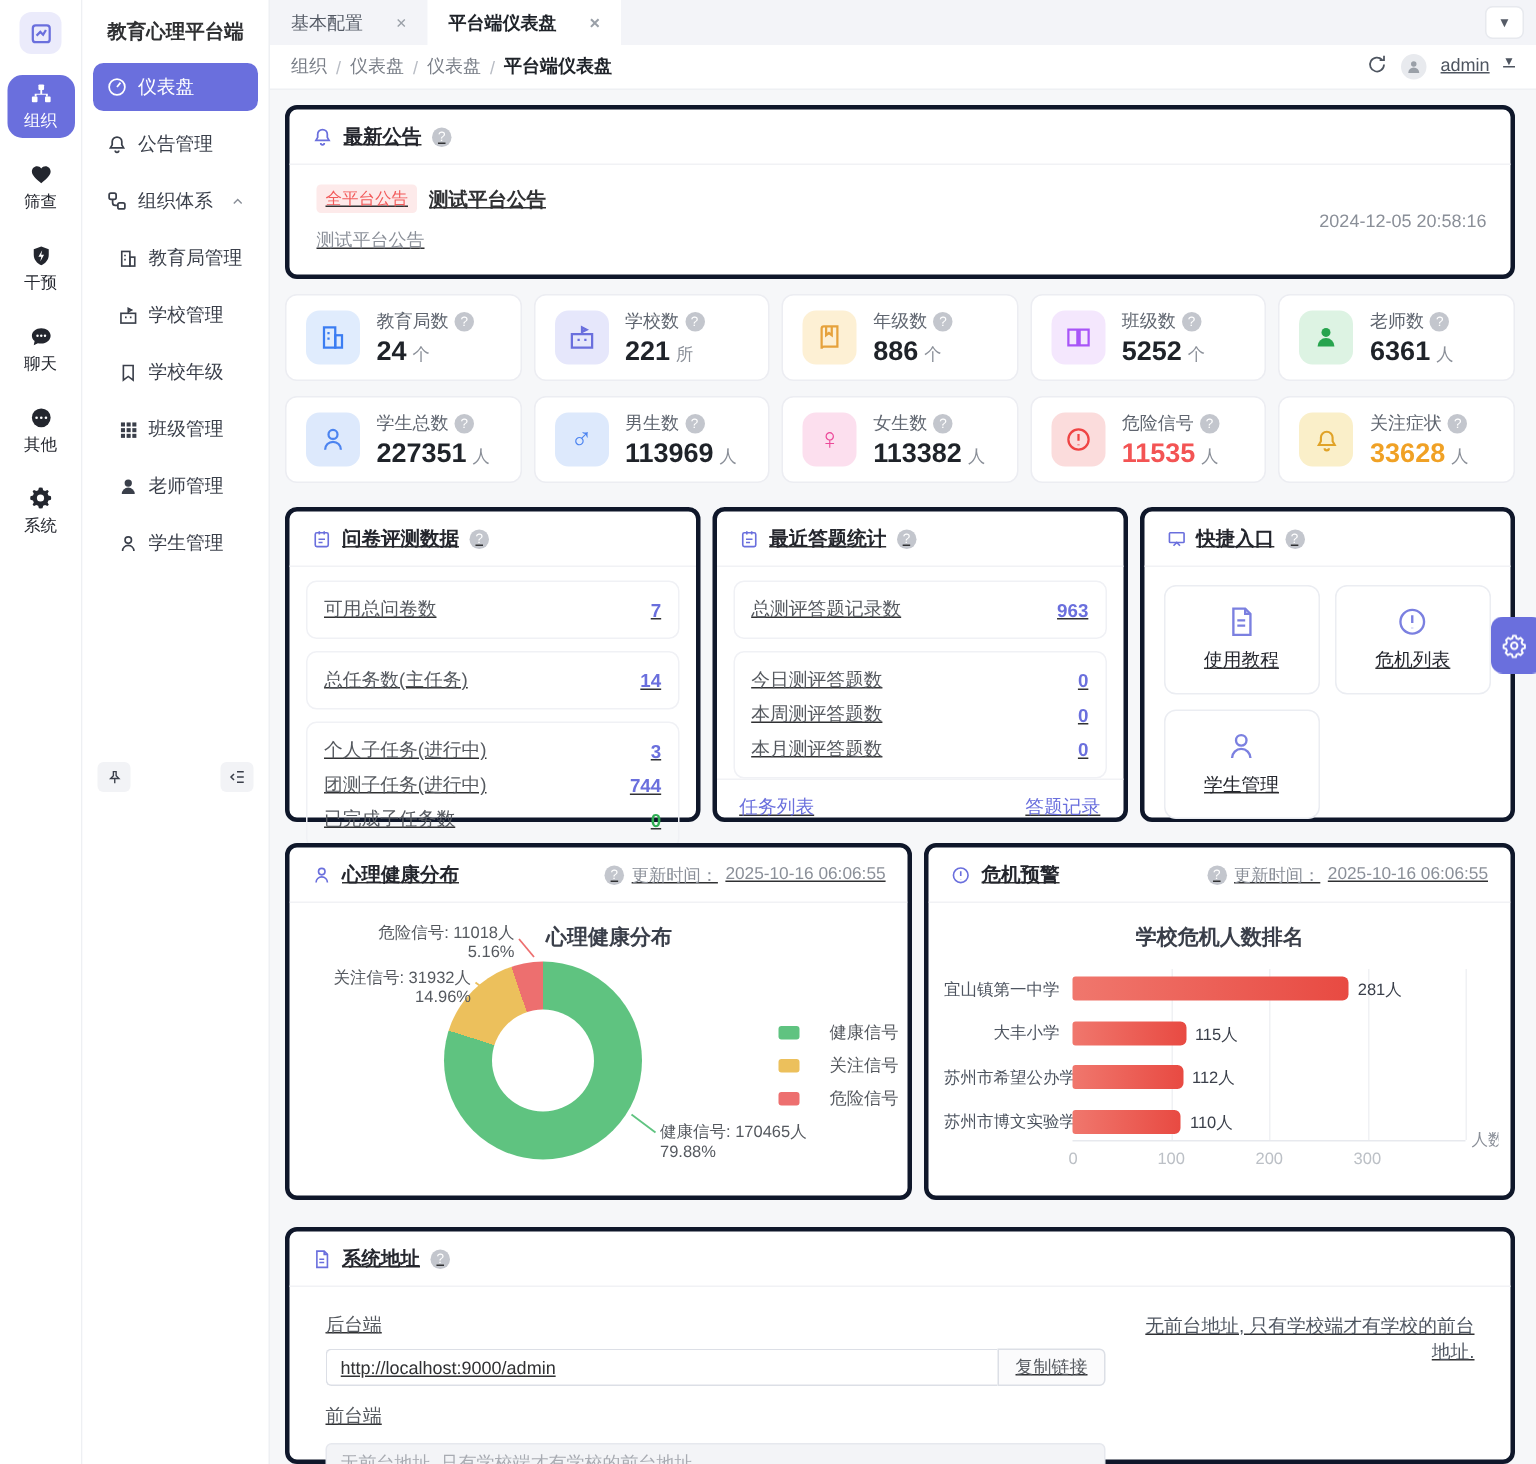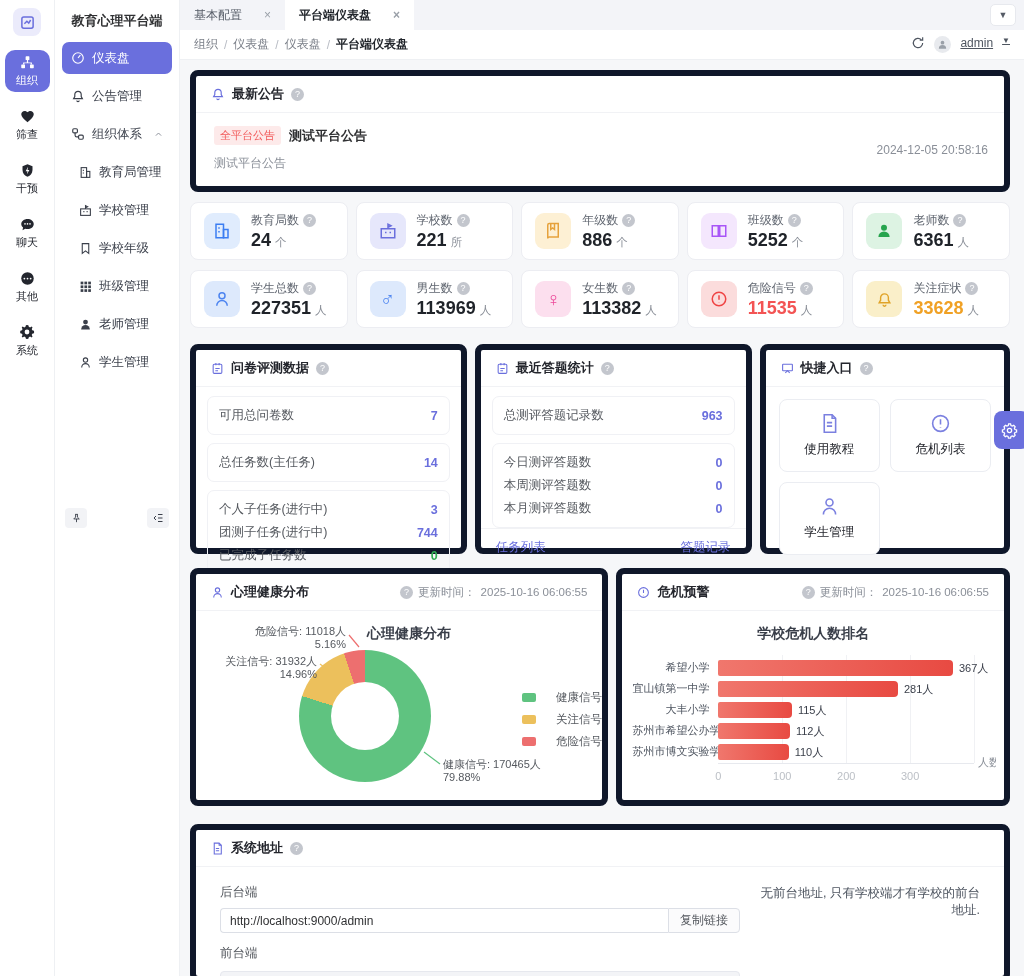--- a/index.html
+++ b/index.html
@@ -35,21 +35,21 @@
   .tab-drop { position:absolute; right:8px; top:4px; width:26px; height:22px; background:#fff; border:1px solid #e7e9ee; border-radius:5px; display:flex; align-items:center; justify-content:center; color:#555b66; font-size:9px; cursor:pointer; }
   .crumbbar { height:30px; background:#fff; border-bottom:1px solid #eef0f3; display:flex; align-items:center; padding:0 14px; font-size:12px; flex-shrink:0; }
   .crumb { color:#7a7f88; }
   .crumb-sep { color:#b8bcc4; margin:0 6px; }
   .crumb.last { color:#1f2329; font-weight:bold; }
   .crumb-right { margin-left:auto; display:flex; align-items:flex-start; gap:9px; color:#4e5560;text-decoration:underline; }
   .avatar { width:17px; height:17px; border-radius:50%; background:#e8eaee; display:flex; align-items:center; justify-content:center; color:#9aa0a8; }
   .caret { font-size:8px; color:#4e5560; }
 
   .content { flex:1; overflow:hidden; padding:10px 14px 10px 10px; }
-  .card { background:#fff; border:6px solid #0f172a; border-radius:8px; }
+  .card { background:#fff; border:3px solid #0f172a; border-radius:8px;text-decoration:underline; }
   .card-h { display:flex; align-items:center; gap:7px; padding:9px 15px; border-bottom:1px solid #f1f2f5; font-size:13px; font-weight:bold; color:#24262d; }
   .card-h .cico { color:#6a6fdd; display:flex; }
   .q { width:13px; height:13px; border-radius:50%; background:#c3c6cd; color:#fff; font-size:9px; line-height:13px; text-align:center; font-weight:normal; flex-shrink:0; }
   .upd { margin-left:auto; display:flex; align-items:center; gap:5px; font-weight:normal; font-size:11.5px; color:#8a8f98; }
 
   
   .ann-body { position:relative; padding:13px 18px 14px; }
   .ann-row { display:flex; align-items:center; gap:8px; }
   .ann-badge { background:#fdeaea; color:#f25b5b; font-size:11px; padding:2px 6px; border-radius:3px; }
   .ann-title { font-weight:bold; font-size:13px; }
@@ -720,27 +720,20 @@
           <div class="chart-body">
             <div class="chart-title bar-title">学校危机人数排名</div>
             <div class="bar-grid">
                 <i style="left: 25%;"></i>
                 <i style="left: 50%;"></i>
                 <i style="left: 75%;"></i>
                 <i style="left: 100%;"></i>
               </div>
             <div class="bar-rows">
                 <div class="bar-row">
-                  <span class="bl">希望小学</span>
-                  <span class="btrack">
-                    <span class="bbar" style="width: 91.75%; background: linear-gradient(90deg, rgb(240, 119, 109), rgb(232, 74, 66));"></span>
-                    <span class="bv" style="left: calc(91.75% + 6px);">367人</span>
-                  </span>
-                </div>
-                <div class="bar-row">
                   <span class="bl">宜山镇第一中学</span>
                   <span class="btrack">
                     <span class="bbar" style="width: 70.25%; background: linear-gradient(90deg, rgb(240, 119, 109), rgb(232, 74, 66));"></span>
                     <span class="bv" style="left: calc(70.25% + 6px);">281人</span>
                   </span>
                 </div>
                 <div class="bar-row">
                   <span class="bl">大丰小学</span>
                   <span class="btrack">
                     <span class="bbar" style="width: 28.75%; background: linear-gradient(90deg, rgb(240, 119, 109), rgb(232, 74, 66));"></span>

